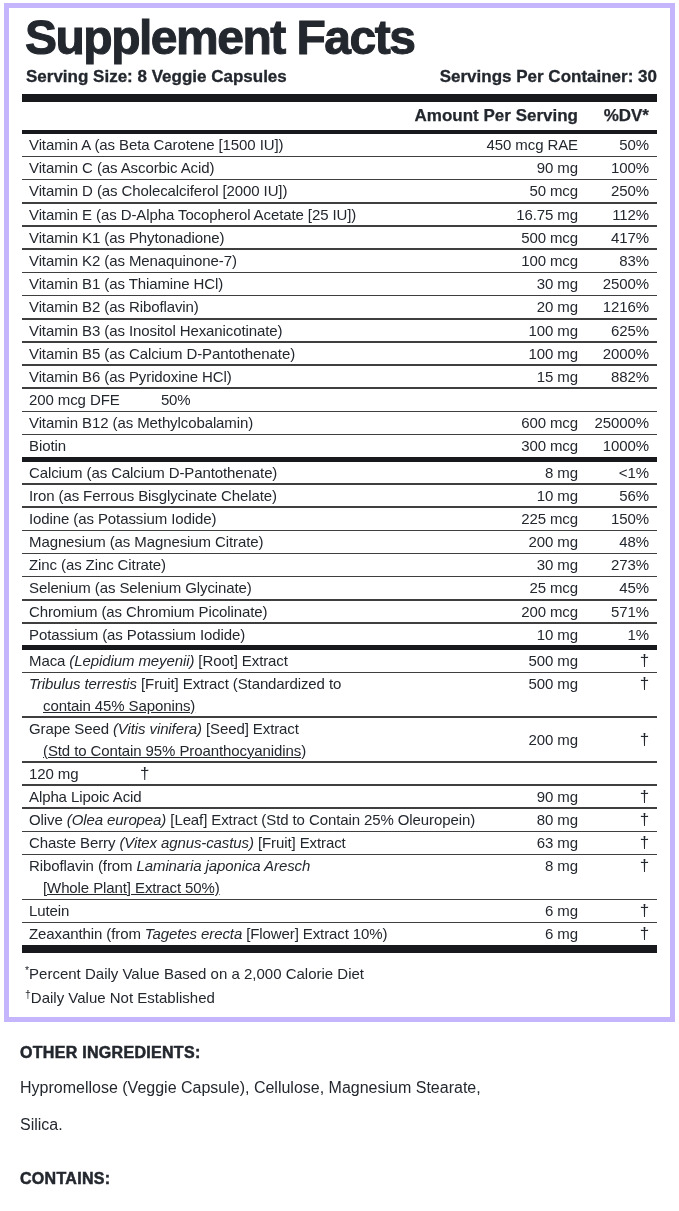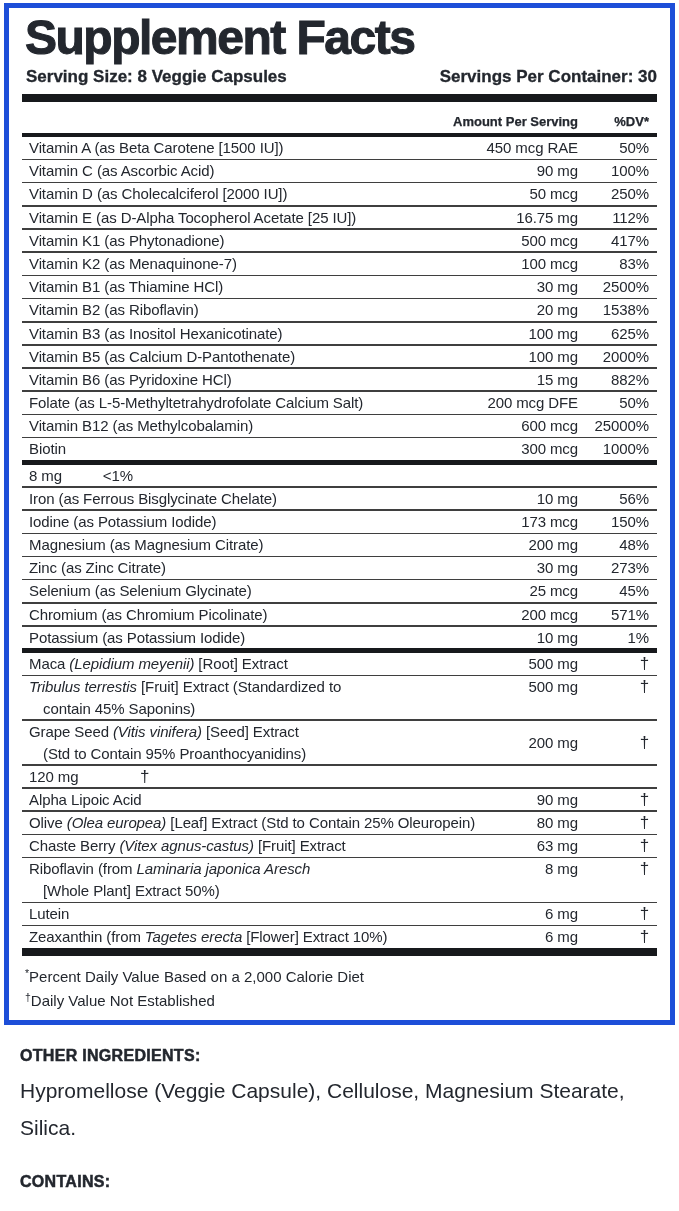--- a/index.html
+++ b/index.html
@@ -8,21 +8,21 @@
     width: 679px;
     height: 1211px;
     font-family: "Liberation Sans", sans-serif;
     color: #23272e;
     -webkit-font-smoothing: antialiased;
     overflow: hidden;
   }
 
   .facts-box {
     margin: 3px 4px 0 4px;
-    border: 5px solid #1d4ed8;
+    border: 5px solid #c4b5fd;
     background: #fff;
   }
 
   .head { padding: 4px 16px 0 16px; }
   .title {
     font-size: 48px;
     font-weight: 800;
     letter-spacing: -1.5px;
     line-height: 52px;
     -webkit-text-stroke: 1px #23272e;
@@ -37,41 +37,41 @@
     gap: 15px;
     -webkit-text-stroke: 0.3px #23272e;
   }
 
   .bar-8 { height: 8px; background: #17191c; margin: 0 13px; }
 
   .colhead {
     display: flex;
     align-items: flex-end;
     margin: 0 13px;
-    padding: 12px 8px 4px 7px;
+    padding: 4px 8px 4px 7px;
     border-bottom: 4.5px solid #17191c;
-    font-size: 13px;
+    font-size: 17px;
     font-weight: 700;
     -webkit-text-stroke: 0.25px #23272e;
   }
   .colhead .spacer { flex: 1; }
   .colhead .c-amt { text-align: right; padding-right: 7px; white-space: nowrap; }
   .colhead .c-dv { width: 64px; text-align: right; white-space: nowrap; }
 
   .table { margin: 0 13px; }
   .row {
     display: flex;
     align-items: flex-start;
     padding: 0 8px 0 7px;
     font-size: 15px;
     letter-spacing: -0.1px;
   }
   .row .c-name { flex: 1; min-width: 0; }
   .row .l1, .row .l2, .row .c-amt, .row .c-dv { line-height: 21.6px; }
-  .row .l2 { padding-left: 14px; }
+  .row .l2 { padding-left: 14px; text-decoration: underline; }
   .row .c-amt { text-align: center; padding-right: 7px; white-space: nowrap; }
   .row .c-dv { width: 64px; text-align: right; white-space: nowrap; }
   .row.vcenter .c-amt, .row.vcenter .c-dv { align-self: center; }
   .c-dv.dagger { font-size: 17px; line-height: 21.6px; }
 
   .sep-thin  { height: 1.6px; background: #3f3f3f; }
   .sep-thick { height: 4.5px; background: #17191c; }
 
   .footnotes {
     border-top: 8px solid #17191c;
@@ -82,21 +82,21 @@
   }
   .fn-sym { font-size: 10.5px; vertical-align: 5px; }
 
   .lower { margin: 22px 20px 0 20px; }
   .h-bold {
     font-size: 16px;
     font-weight: 800;
     letter-spacing: 0.3px;
     -webkit-text-stroke: 0.5px #23272e;
   }
-  .body-text { font-size: 21px; line-height: 37px; margin-top: 7px; }
+  .body-text { font-size: 16px; line-height: 37px; margin-top: 7px; }
   .contains-block { margin-top: 27px; }
 </style>
 </head>
 <body>
 
 <div class="facts-box">
   <div class="head">
     <div class="title">Supplement Facts</div>
     <div class="serving-row">
       <span>Serving Size: 8 Veggie Capsules</span>
@@ -167,21 +167,21 @@
         </div>
         <div class="c-amt">30 mg</div>
         <div class="c-dv">2500%</div>
       </div>
       <div class="sep-thin"></div>
       <div class="row">
         <div class="c-name">
           <div class="l1"><span>Vitamin B2 (as Riboflavin)</span></div>
         </div>
         <div class="c-amt">20 mg</div>
-        <div class="c-dv">1538%</div>
+        <div class="c-dv">1216%</div>
       </div>
       <div class="sep-thin"></div>
       <div class="row">
         <div class="c-name">
           <div class="l1"><span>Vitamin B3 (as Inositol Hexanicotinate)</span></div>
         </div>
         <div class="c-amt">100 mg</div>
         <div class="c-dv">625%</div>
       </div>
       <div class="sep-thin"></div>
@@ -195,23 +195,20 @@
       <div class="sep-thin"></div>
       <div class="row">
         <div class="c-name">
           <div class="l1"><span>Vitamin B6 (as Pyridoxine HCl)</span></div>
         </div>
         <div class="c-amt">15 mg</div>
         <div class="c-dv">882%</div>
       </div>
       <div class="sep-thin"></div>
       <div class="row">
-        <div class="c-name">
-          <div class="l1"><span>Folate (as L-5-Methyltetrahydrofolate Calcium Salt)</span></div>
-        </div>
         <div class="c-amt">200 mcg DFE</div>
         <div class="c-dv">50%</div>
       </div>
       <div class="sep-thin"></div>
       <div class="row">
         <div class="c-name">
           <div class="l1"><span>Vitamin B12 (as Methylcobalamin)</span></div>
         </div>
         <div class="c-amt">600 mcg</div>
         <div class="c-dv">25000%</div>
@@ -219,37 +216,40 @@
       <div class="sep-thin"></div>
       <div class="row">
         <div class="c-name">
           <div class="l1"><span>Biotin</span></div>
         </div>
         <div class="c-amt">300 mcg</div>
         <div class="c-dv">1000%</div>
       </div>
       <div class="sep-thick"></div>
       <div class="row">
+        <div class="c-name">
+          <div class="l1"><span>Calcium (as Calcium D-Pantothenate)</span></div>
+        </div>
         <div class="c-amt">8 mg</div>
         <div class="c-dv">&lt;1%</div>
       </div>
       <div class="sep-thin"></div>
       <div class="row">
         <div class="c-name">
           <div class="l1"><span>Iron (as Ferrous Bisglycinate Chelate)</span></div>
         </div>
         <div class="c-amt">10 mg</div>
         <div class="c-dv">56%</div>
       </div>
       <div class="sep-thin"></div>
       <div class="row">
         <div class="c-name">
           <div class="l1"><span>Iodine (as Potassium Iodide)</span></div>
         </div>
-        <div class="c-amt">173 mcg</div>
+        <div class="c-amt">225 mcg</div>
         <div class="c-dv">150%</div>
       </div>
       <div class="sep-thin"></div>
       <div class="row">
         <div class="c-name">
           <div class="l1"><span>Magnesium (as Magnesium Citrate)</span></div>
         </div>
         <div class="c-amt">200 mg</div>
         <div class="c-dv">48%</div>
       </div>

